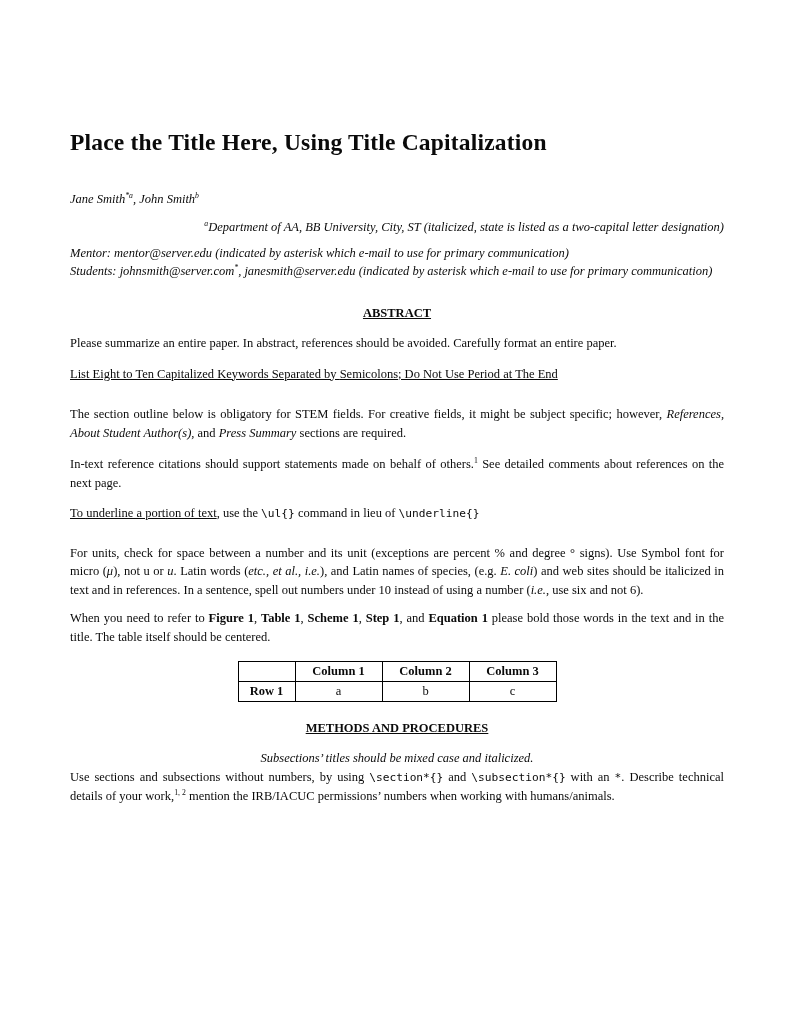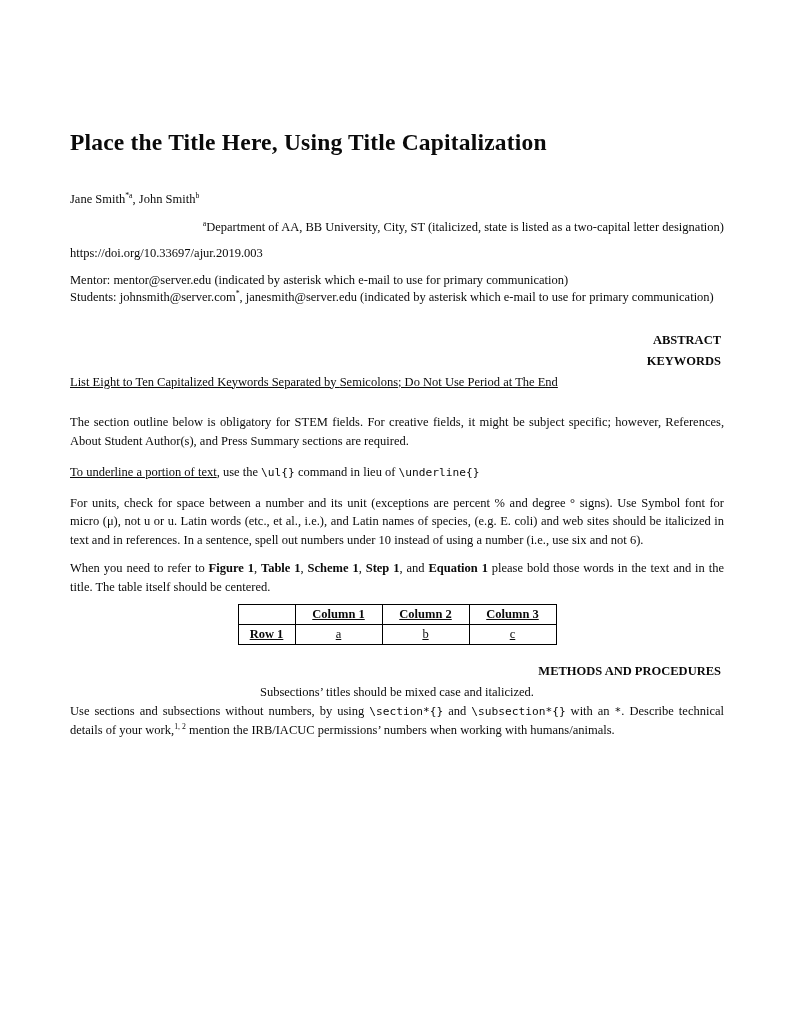--- a/index.html
+++ b/index.html
@@ -28,40 +28,40 @@
   p { margin: 0; }
   .byline { margin: 0 0 10px 0; line-height: 18px; text-align: left; }
   .affil { margin: 0 0 8px 0; line-height: 19px; text-align: right; }
   .line { display: block; }
   .doi { margin: 0 0 9px 0; line-height: 17.5px; text-align: left; }
   .contacts { margin: 0 0 24px 0; line-height: 17.5px; text-align: left; }
   .heading {
     font-size: 12.5px;
     line-height: 18px;
     font-weight: bold;
-    margin: 3px;
-    text-align: right;
+    margin: 12px;
+    text-align: center;
+    text-decoration: underline;
   }
   .m-b12 { margin-bottom: 12px; }
   .m-b13 { margin-bottom: 13px; }
   .m-b22 { margin-bottom: 22px; text-decoration: underline; }
-  .m-b11 { margin-bottom: 11px; }
+  .m-b11 { margin-bottom: 20px; }
   .m-b10 { margin-bottom: 10px; }
   .m-t17 { margin-top: 17px; }
-  .i { }
+  .i { font-style: italic; }
   .b { font-weight: bold; }
   .u { text-decoration: underline; }
   .sup { font-size: 0.62em; vertical-align: super; line-height: 0; }
   .mono { font-family: "DejaVu Sans Mono", monospace; font-size: 11.2px; }
   .tbl {
     border-collapse: collapse;
-    margin: 8px auto 0 auto;
+    margin: 15px auto 0 auto;
     font-size: 12.5px;
     line-height: 17px;
-    text-decoration: underline;
   }
   .tbl th, .tbl td {
     border: 1px solid #000000;
     padding: 1px 8px;
     text-align: center;
     font-weight: normal;
   }
   .tbl .hdr { font-weight: bold; min-width: 70px; }
   .tbl .rowlabel { font-weight: bold; min-width: 40px; }
   .caption {
@@ -78,33 +78,33 @@
 <div class="page">
 
   <h1 class="title"><span>Place the Title Here, Using Title Capitalization</span></h1>
 
   <p class="byline"><span class="i">Jane Smith</span><span class="i sup">*a</span><span class="i">, John Smith</span><span class="i sup">b</span></p>
 
   <p class="affil">
     <span class="line"><span class="i sup">a</span><span class="i">Department of AA, BB University, City, ST (italicized, state is listed as a two-capital letter designation)</span></span>
   </p>
 
-  <p class="doi"><span class="i">https://doi.org/10.33697/ajur.2019.003</span></p>
 
   <p class="contacts">
     <span class="line"><span class="i">Mentor: mentor@server.edu (indicated by asterisk which e-mail to use for primary communication)</span></span>
     <span class="line"><span class="i">Students: johnsmith@server.com</span><span class="i sup">*</span><span class="i">, janesmith@server.edu (indicated by asterisk which e-mail to use for primary communication)</span></span>
   </p>
 
   <h2 class="heading">ABSTRACT</h2>
+  <p class="para m-b12"><span>Please summarize an entire paper. In abstract, references should be avoided. Carefully format an entire paper.</span></p>
 
-  <h2 class="heading">KEYWORDS</h2>
   <p class="para m-b22"><span>List Eight to Ten Capitalized Keywords Separated by </span><span class="u">Semicolons</span><span>; Do Not Use Period at The End</span></p>
 
   <p class="para m-b13"><span>The section outline below is obligatory for STEM fields. For creative fields, it might be subject specific; however, </span><span class="i">References</span><span>, </span><span class="i">About Student Author(s)</span><span>, and </span><span class="i">Press Summary</span><span> sections are required.</span></p>
+  <p class="para m-b12"><span>In-text reference citations should support statements made on behalf of others.</span><span class="sup">1</span><span> See detailed comments about references on the next page.</span></p>
   <p class="para m-b11"><span class="u">To underline a portion of text</span><span>, use the </span><span class="mono">\ul{}</span><span> command in lieu of </span><span class="mono">\underline{}</span></p>
   <p class="para m-b10"><span>For units, check for space between a number and its unit (exceptions are percent % and degree ° signs). Use Symbol font for micro (</span><span class="i">μ</span><span>), not u or </span><span class="i">u</span><span>. Latin words (</span><span class="i">etc., et al., i.e.</span><span>), and Latin names of species, (e.g. </span><span class="i">E. coli</span><span>) and web sites should be italicized in text and in references. In a sentence, spell out numbers under 10 instead of using a number (</span><span class="i">i.e.</span><span>, use six and not 6).</span></p>
   <p class="para"><span>When you need to refer to </span><span class="b">Figure 1</span><span>, </span><span class="b">Table 1</span><span>, </span><span class="b">Scheme 1</span><span>, </span><span class="b">Step 1</span><span>, and </span><span class="b">Equation 1</span><span> please bold those words in the text and in the title. The table itself should be centered.</span></p>
 
   <table class="tbl">
     <tbody>
       <tr>
         <th class="rowlabel"></th>
         <th class="hdr">Column 1</th>
         <th class="hdr">Column 2</th>

